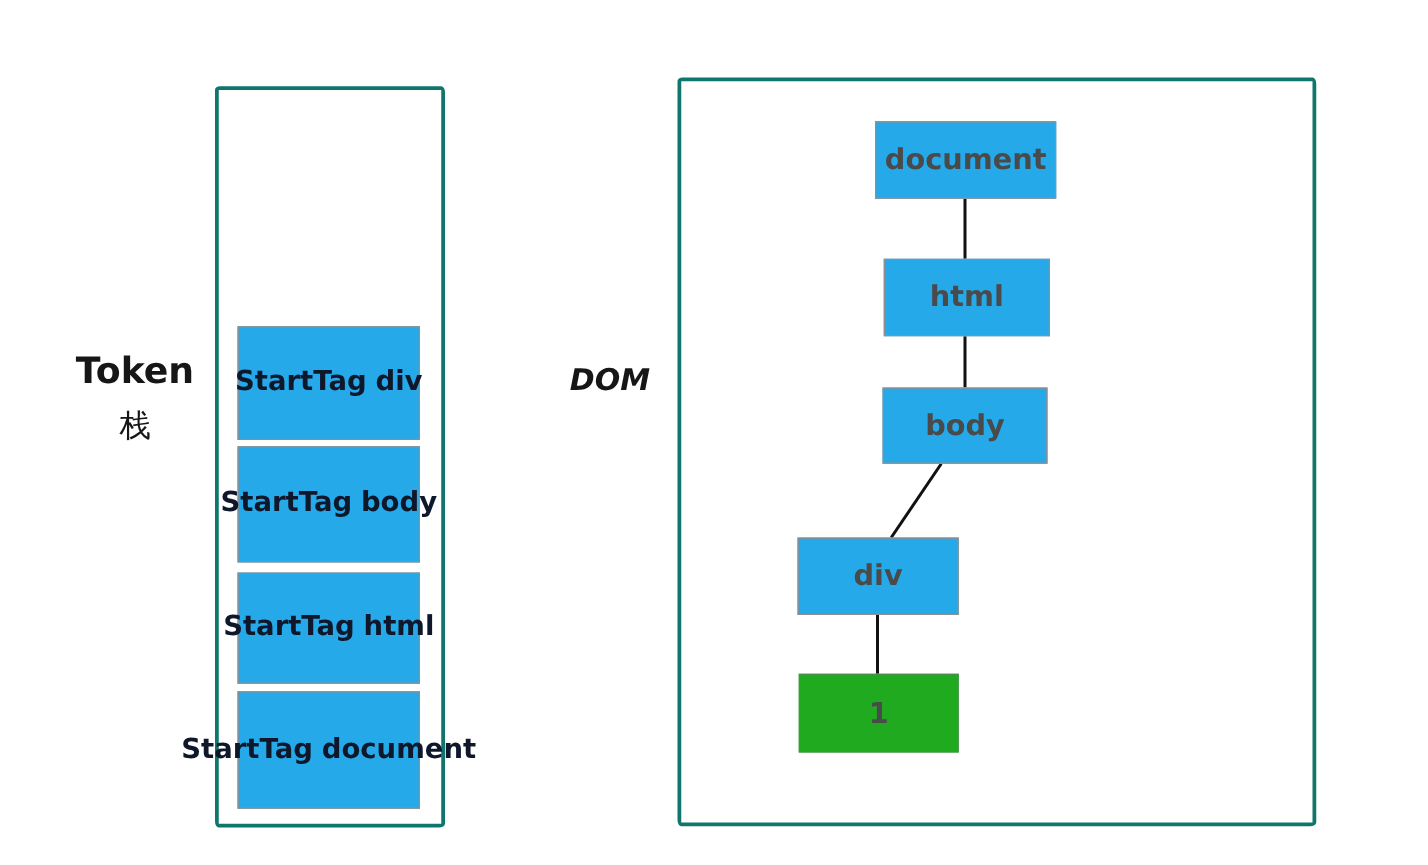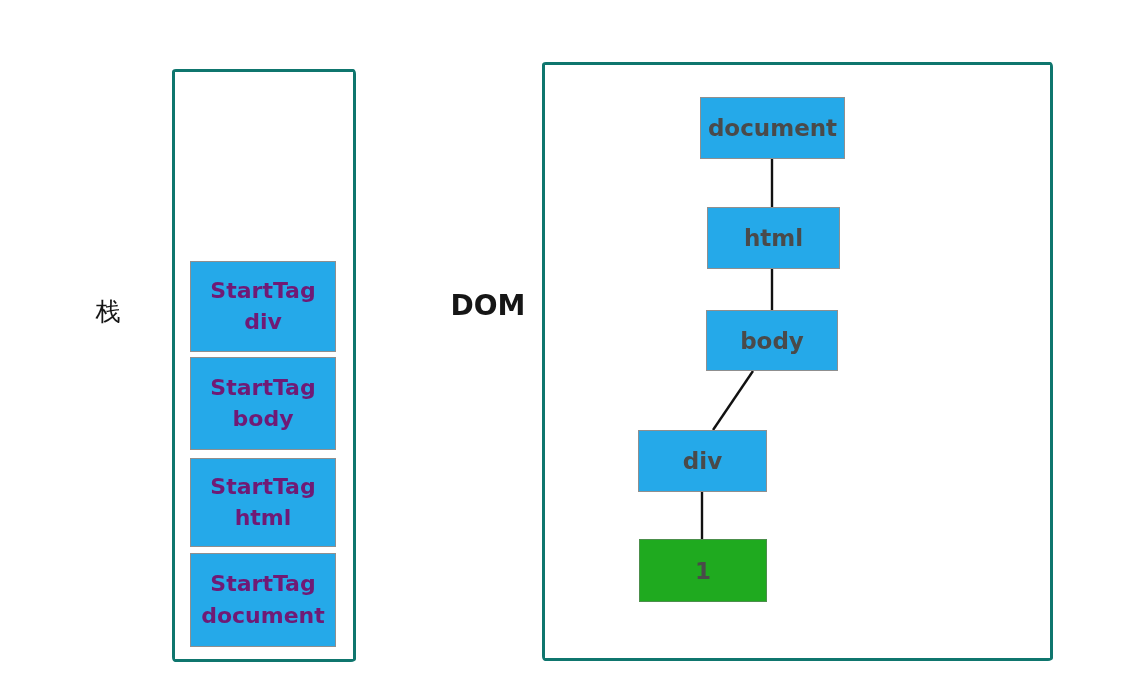--- a/index.html
+++ b/index.html
@@ -30,35 +30,35 @@
   
   .side-label {
     position: absolute;
     color: #161616;
     font-weight: bold;
     text-align: center;
     line-height: 1.0;
   }
   #token-label { left: 48px; top: 282px; width: 120px; font-size: 29px; }
   #token-label .zh { display: block; margin-top: 17px; font-size: 25px; font-weight: normal; }
-  #dom-label { left: 438px; top: 292px; width: 100px; font-size: 28px; }
+  #dom-label { left: 438px; top: 292px; width: 100px; font-size: 24px; font-style: italic; }
 
   
   .stack-item {
     position: absolute;
     left: 15px;
     width: 146px;
     background: #25a9e9;
     border: 1px solid #8f8f8f;
     box-sizing: border-box;
-    color: #701a75;
+    color: #0f172a;
     font-size: 22px;
     font-weight: bold;
     display: flex;
-    flex-direction: column;
+    flex-direction: row;
     align-items: center;
     justify-content: center;
     gap: 7px;
     text-align: center;
   }
   .stack-item:nth-of-type(1) { top: 189px; height: 91px; }
   .stack-item:nth-of-type(2) { top: 285px; height: 93px; }
   .stack-item:nth-of-type(3) { top: 386px; height: 89px; }
   .stack-item:nth-of-type(4) { top: 481px; height: 94px; }
   .stack-item span { display: block; line-height: 1.1; }
@@ -92,20 +92,21 @@
     pointer-events: none;
   }
   #edges-svg line { stroke: #111111; stroke-width: 2.4; }
 </style>
 </head>
 <body>
 
 <div class="canvas">
 
   <div class="side-label" id="token-label">
+    <span>Token</span>
     <span class="zh">栈</span>
   </div>
 
   <div class="sketch-box" id="token-container">
     <div class="stack-item">
       <span>StartTag</span>
       <span>div</span>
     </div>
     <div class="stack-item">
       <span>StartTag</span>

